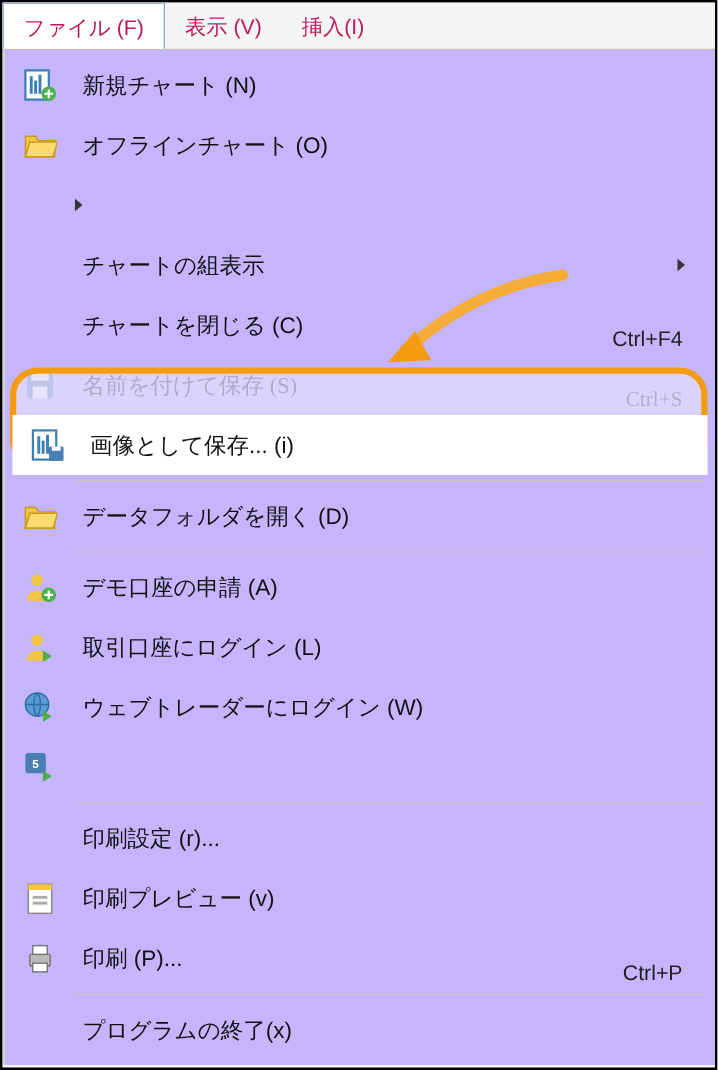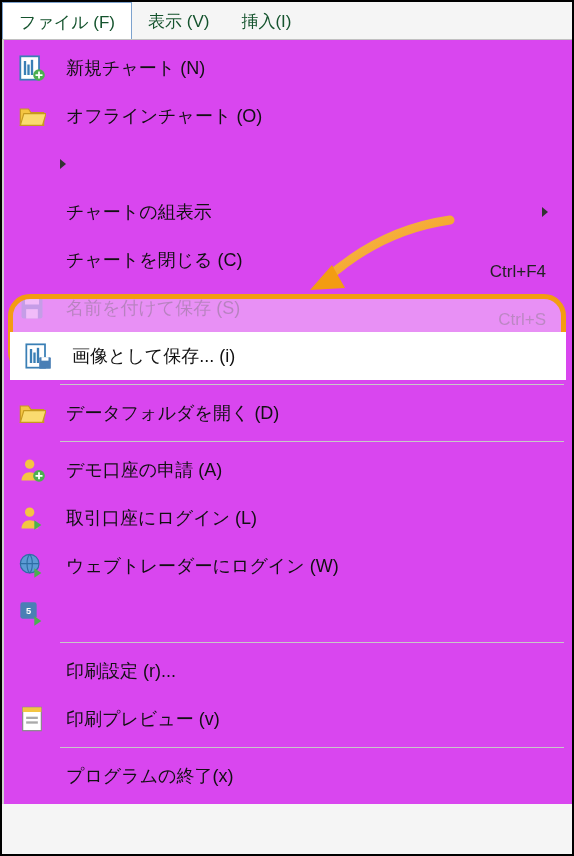--- a/index.html
+++ b/index.html
@@ -24,30 +24,30 @@
     }
     .menubar {
       display: flex;
       height: 38px;
       background: #f5f5f5;
       border-bottom: 1px solid #c0c0c0;
     }
     .menubar-item {
       padding: 8px 16px;
       cursor: pointer;
-      color: #14532d;
+      color: #be185d;
       font-size: 17px;
     }
     .menubar-item.active {
       background: #fff;
       border: 1px solid #7da2ce;
       border-bottom: none;
     }
     .menu {
-      background: #d946ef;
+      background: #c4b5fd;
       border-left: 2px solid #d0d0d0;
       padding: 4px 0;
     }
     .menu-item {
       display: flex;
       align-items: center;
       height: 48px;
       padding: 0 16px 0 0;
       cursor: pointer;
       position: relative;
@@ -163,21 +163,21 @@
       <div class="label-col">チャートの組表示</div>
       <div class="submenu-arrow"></div>
     </div>
 
     <div class="menu-item">
       <div class="icon-col"></div>
       <div class="label-col">チャートを閉じる (C)</div>
       <div class="shortcut-col">Ctrl+F4</div>
     </div>
 
-    <div class="menu-item" style="opacity:0.4;">
+    <div class="menu-item" style="opacity:0.4;font-family:Liberation Serif, serif;">
       <div class="icon-col">
         <svg class="icon" viewBox="0 0 24 24">
             <rect x="3" y="3" width="18" height="18" rx="2" fill="#4a7fb5"></rect>
             <rect x="6" y="3" width="12" height="6" fill="#fff"></rect>
             <rect x="7" y="13" width="10" height="8" fill="#fff"></rect>
           </svg>
       </div>
       <div class="label-col">名前を付けて保存 (S)</div>
       <div class="shortcut-col">Ctrl+S</div>
     </div>
@@ -266,20 +266,31 @@
         <svg class="icon" viewBox="0 0 24 24">
             <rect x="4" y="2" width="16" height="20" fill="#fff" stroke="#888"></rect>
             <rect x="4" y="2" width="16" height="4" fill="#f4c542"></rect>
             <rect x="7" y="10" width="10" height="2" fill="#aaa"></rect>
             <rect x="7" y="14" width="10" height="2" fill="#aaa"></rect>
           </svg>
       </div>
       <div class="label-col">印刷プレビュー (v)</div>
     </div>
 
+    <div class="menu-item">
+      <div class="icon-col">
+        <svg class="icon" viewBox="0 0 24 24">
+            <rect x="5" y="9" width="14" height="8" rx="1" fill="#bbb" stroke="#777"></rect>
+            <rect x="7" y="3" width="10" height="6" fill="#fff" stroke="#777"></rect>
+            <rect x="7" y="15" width="10" height="6" fill="#fff" stroke="#777"></rect>
+          </svg>
+      </div>
+      <div class="label-col">印刷 (P)...</div>
+      <div class="shortcut-col">Ctrl+P</div>
+    </div>
 
     <div class="separator"></div>
 
     <div class="menu-item">
       <div class="icon-col"></div>
       <div class="label-col">プログラムの終了(x)</div>
     </div>
 
   </div>
 

